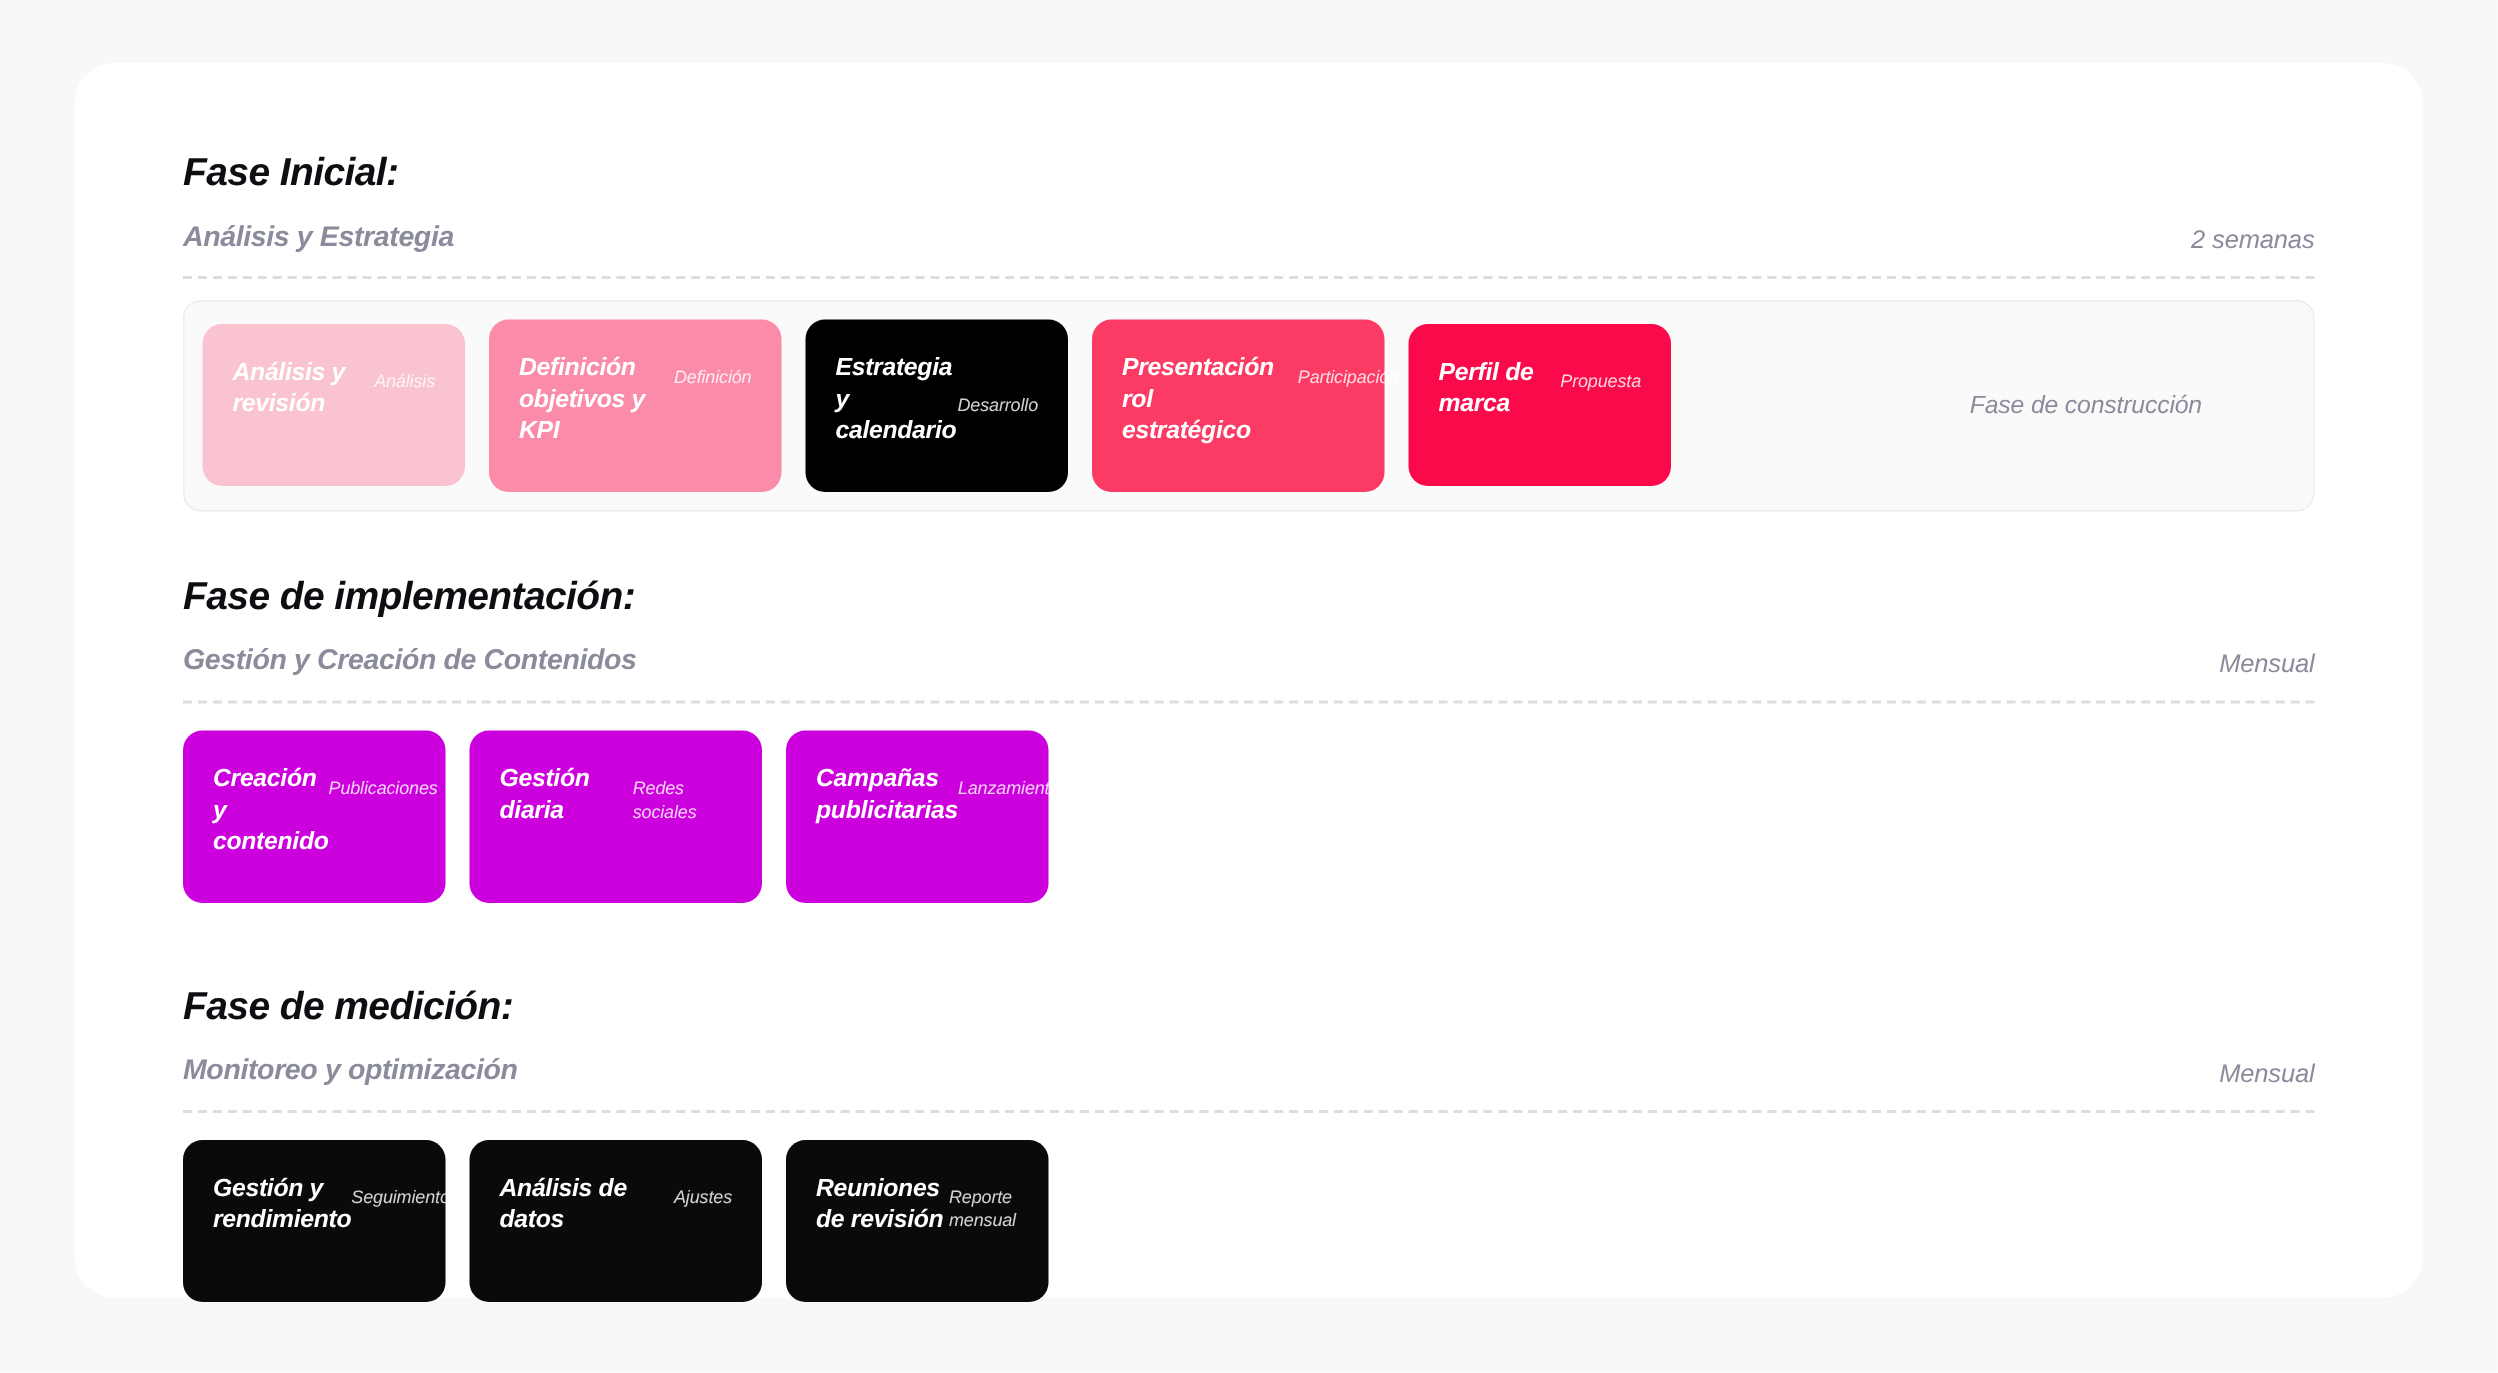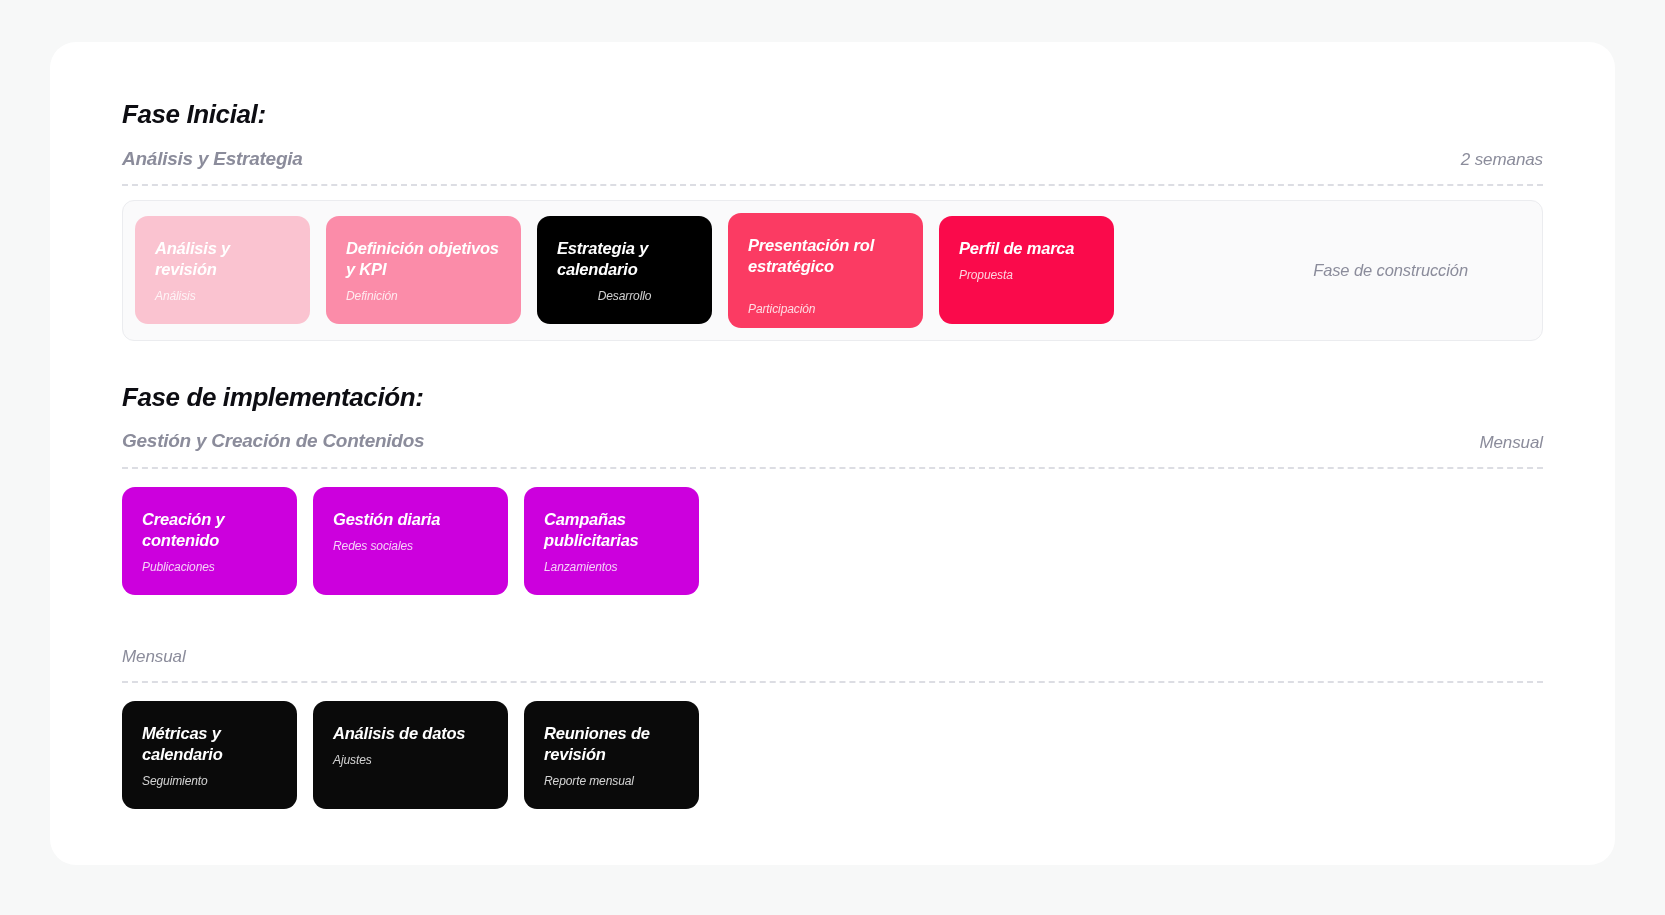--- a/index.html
+++ b/index.html
@@ -91,23 +91,23 @@
     background: #fafafb;
     padding: 12px;
     gap: 16px;
     align-items: center;
   }
 
   .card {
     width: 175px;
     min-height: 108px;
     border-radius: 13px;
-    padding: 22px 20px 10px 20px;
-    display: flex;
-    flex-direction: column;
+    padding: 22px 20px 30px 20px;
+    display: flex;
+    flex-direction: row;
     justify-content: flex-start;
     flex: 0 0 auto;
   }
 
   .card-title {
     font-size: 16.5px;
     font-weight: bold;
     color: #ffffff;
     line-height: 1.27;
     letter-spacing: -0.2px;
@@ -197,27 +197,31 @@
         <div class="card" style="background-color:#CC00DD;">
           <div class="card-title">Campañas publicitarias</div>
           <div class="card-sub">Lanzamientos</div>
         </div>
         <div class="spacer"></div>
       </div>
     </section>
 
     <section class="phase phase-measure">
       <div class="phase-head">
+        <div class="phase-titles">
+          <div class="phase-title">Fase de medición:</div>
+          <div class="phase-sub">Monitoreo y optimización</div>
+        </div>
         <div class="phase-duration">Mensual</div>
       </div>
       <div class="divider"></div>
 
       <div class="row">
         <div class="card" style="background-color:#0A0A0A;">
-          <div class="card-title">Métricas y calendario</div>
+          <div class="card-title">Gestión y rendimiento</div>
           <div class="card-sub">Seguimiento</div>
         </div>
         <div class="card card-wide" style="background-color:#0A0A0A;">
           <div class="card-title">Análisis de datos</div>
           <div class="card-sub">Ajustes</div>
         </div>
         <div class="card" style="background-color:#0A0A0A;">
           <div class="card-title">Reuniones de revisión</div>
           <div class="card-sub">Reporte mensual</div>
         </div>

